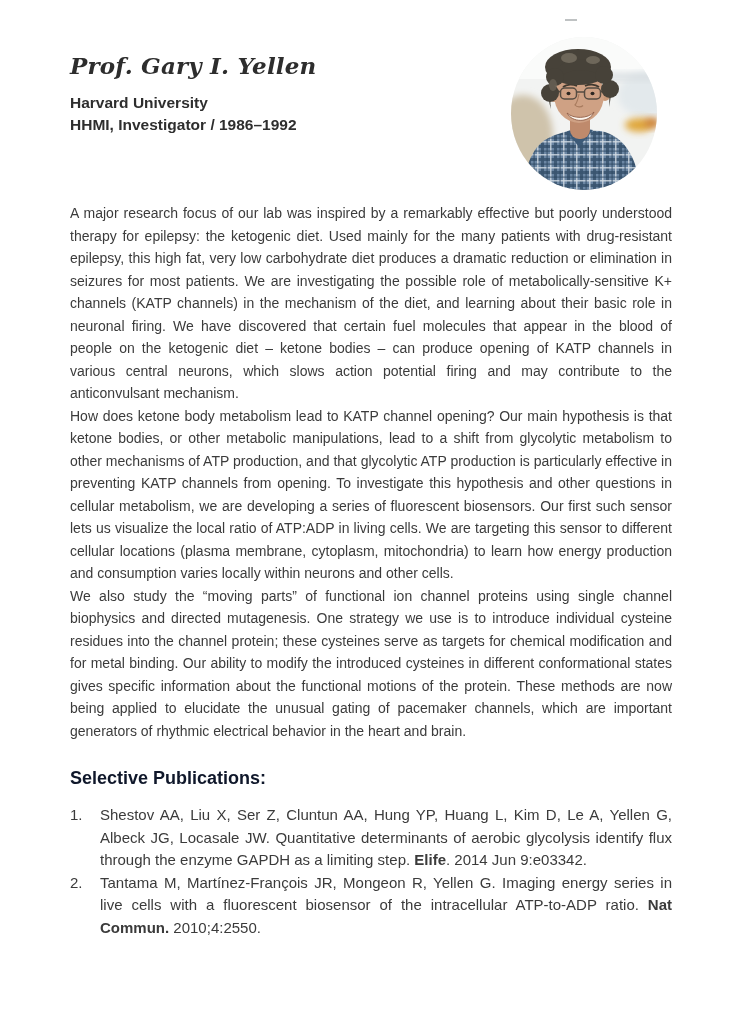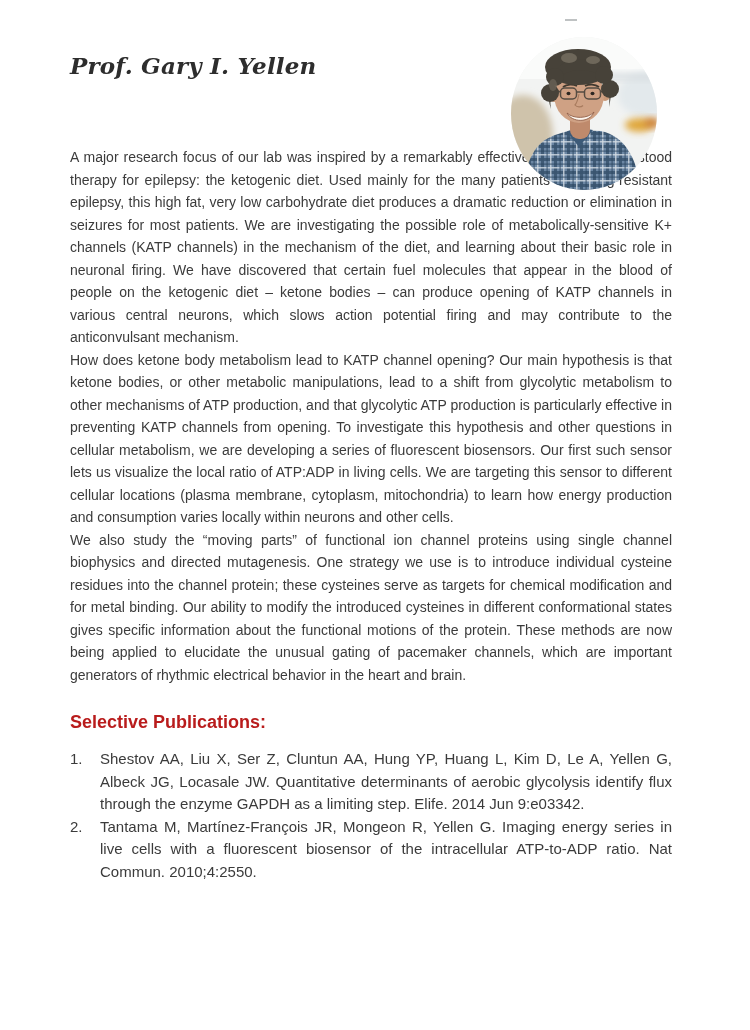--- a/index.html
+++ b/index.html
@@ -42,38 +42,38 @@
     font-size:14px;
     line-height:22.5px;
     text-align:justify;
     color:#3b3b3b;
   }
   .pubs-heading{
     margin:25px 0 0 0;
     font-size:18px;
     font-weight:bold;
     line-height:22px;
-    color:#b91c1c;
+    color:#0f172a;
   }
   .pubs{
     margin-top:15px;
     font-size:15px;
     line-height:22.5px;
   }
   .pub-item{
     display:flex;
   }
   .pub-num{
     flex:0 0 30px;
   }
   .pub-text{
     flex:1;
     text-align:justify;
   }
-  .bold{font-weight:normal;}
+  .bold{font-weight:bold;}
   .portrait{
     position:absolute;
     left:511px;
     top:37px;
     width:146px;
     height:153px;
   }
   .photo-mark{
     position:absolute;
     left:565px;
@@ -154,20 +154,22 @@
         </g>
       </g>
     </svg>
   </div>
 
   <div class="content">
 
     <h1 class="page-title">Prof. Gary I. Yellen</h1>
 
     <div class="affil">
+      <div>Harvard University</div>
+      <div>HHMI, Investigator / 1986–1992</div>
     </div>
 
     <div class="bio">
       <p>A major research focus of our lab was inspired by a remarkably effective but poorly understood therapy for epilepsy: the ketogenic diet. Used mainly for the many patients with drug-resistant epilepsy, this high fat, very low carbohydrate diet produces a dramatic reduction or elimination in seizures for most patients. We are investigating the possible role of metabolically-sensitive K+ channels (KATP channels) in the mechanism of the diet, and learning about their basic role in neuronal firing. We have discovered that certain fuel molecules that appear in the blood of people on the ketogenic diet – ketone bodies – can produce opening of KATP channels in various central neurons, which slows action potential firing and may contribute to the anticonvulsant mechanism.</p>
       <p>How does ketone body metabolism lead to KATP channel opening? Our main hypothesis is that ketone bodies, or other metabolic manipulations, lead to a shift from glycolytic metabolism to other mechanisms of ATP production, and that glycolytic ATP production is particularly effective in preventing KATP channels from opening. To investigate this hypothesis and other questions in cellular metabolism, we are developing a series of fluorescent biosensors. Our first such sensor lets us visualize the local ratio of ATP:ADP in living cells. We are targeting this sensor to different cellular locations (plasma membrane, cytoplasm, mitochondria) to learn how energy production and consumption varies locally within neurons and other cells.</p>
       <p>We also study the “moving parts” of functional ion channel proteins using single channel biophysics and directed mutagenesis. One strategy we use is to introduce individual cysteine residues into the channel protein; these cysteines serve as targets for chemical modification and for metal binding. Our ability to modify the introduced cysteines in different conformational states gives specific information about the functional motions of the protein. These methods are now being applied to elucidate the unusual gating of pacemaker channels, which are important generators of rhythmic electrical behavior in the heart and brain.</p>
     </div>
 
     <h2 class="pubs-heading">Selective Publications:</h2>
 

